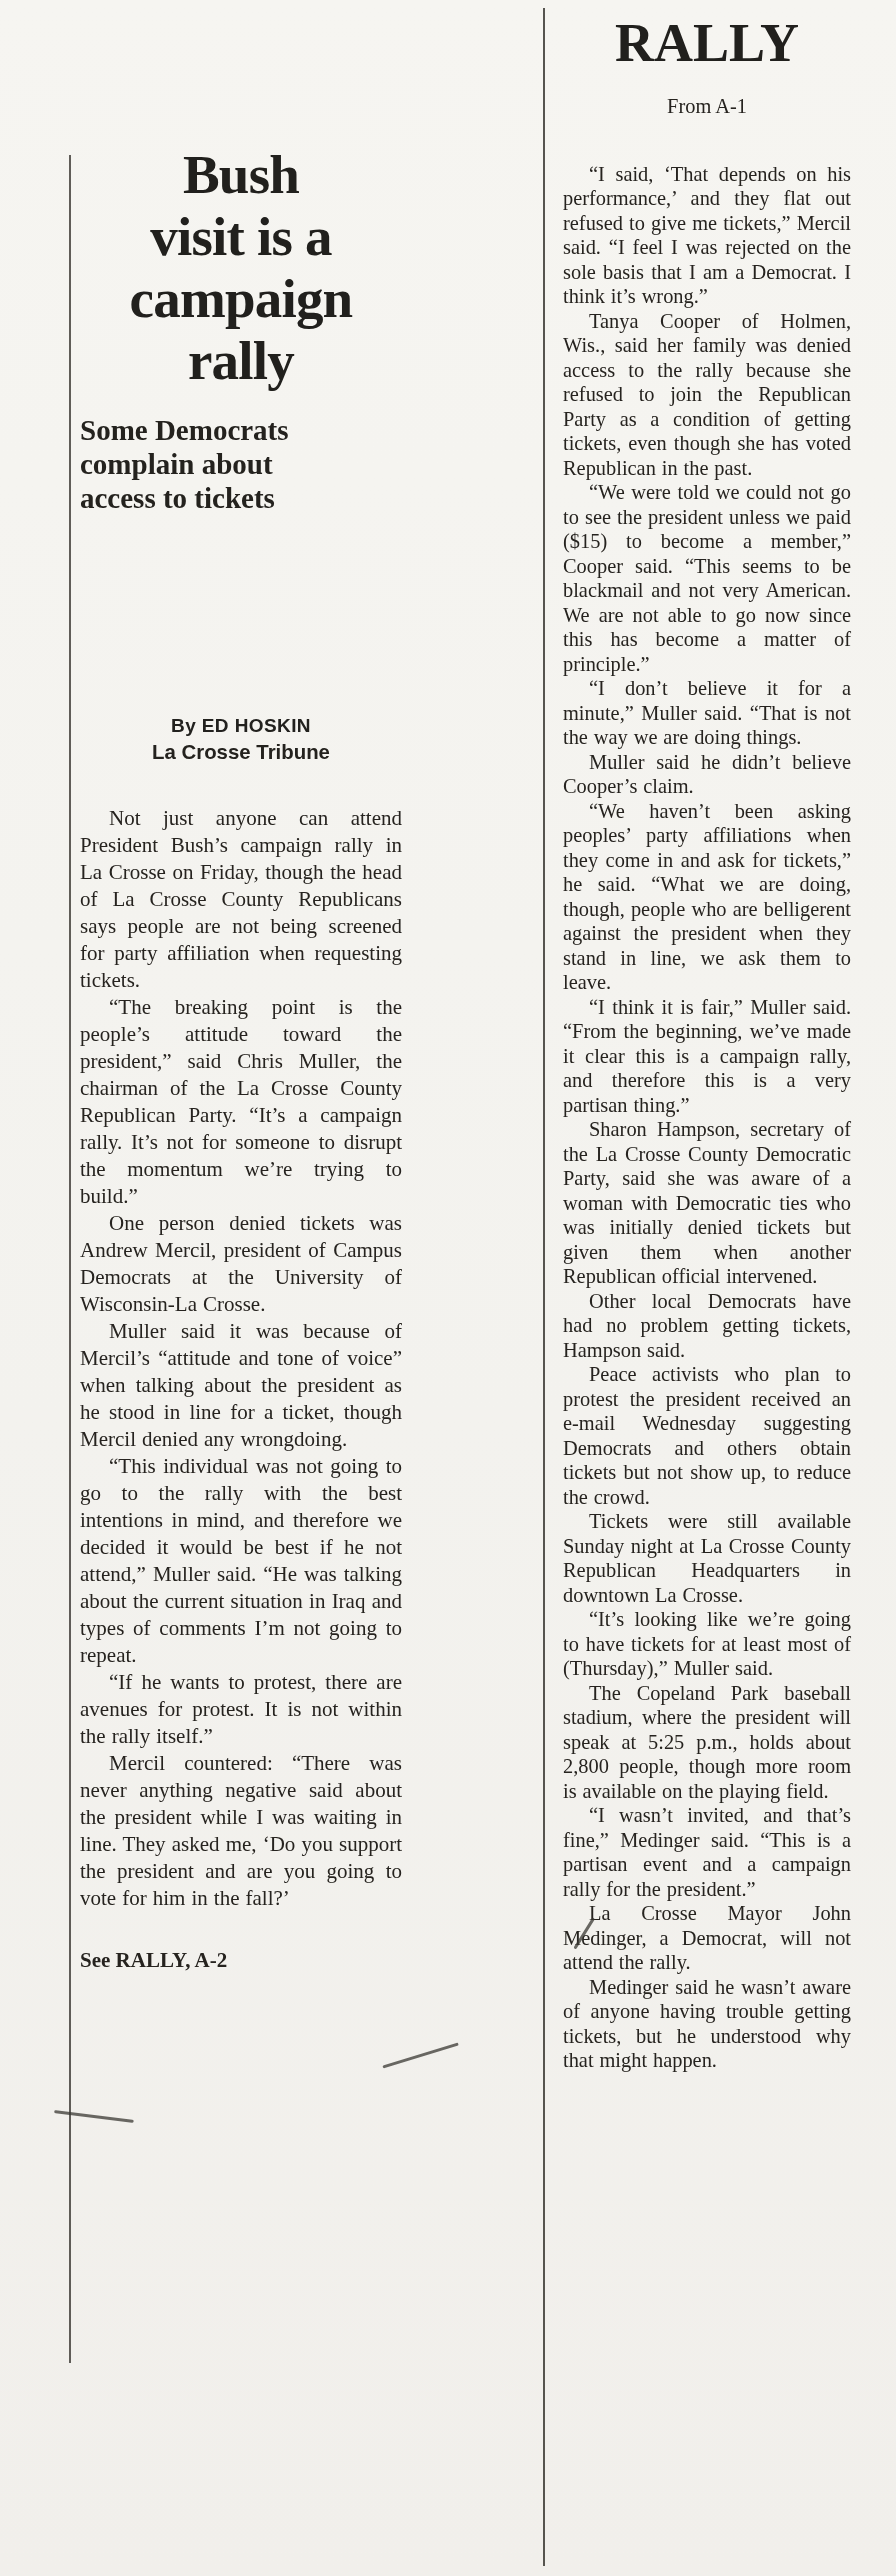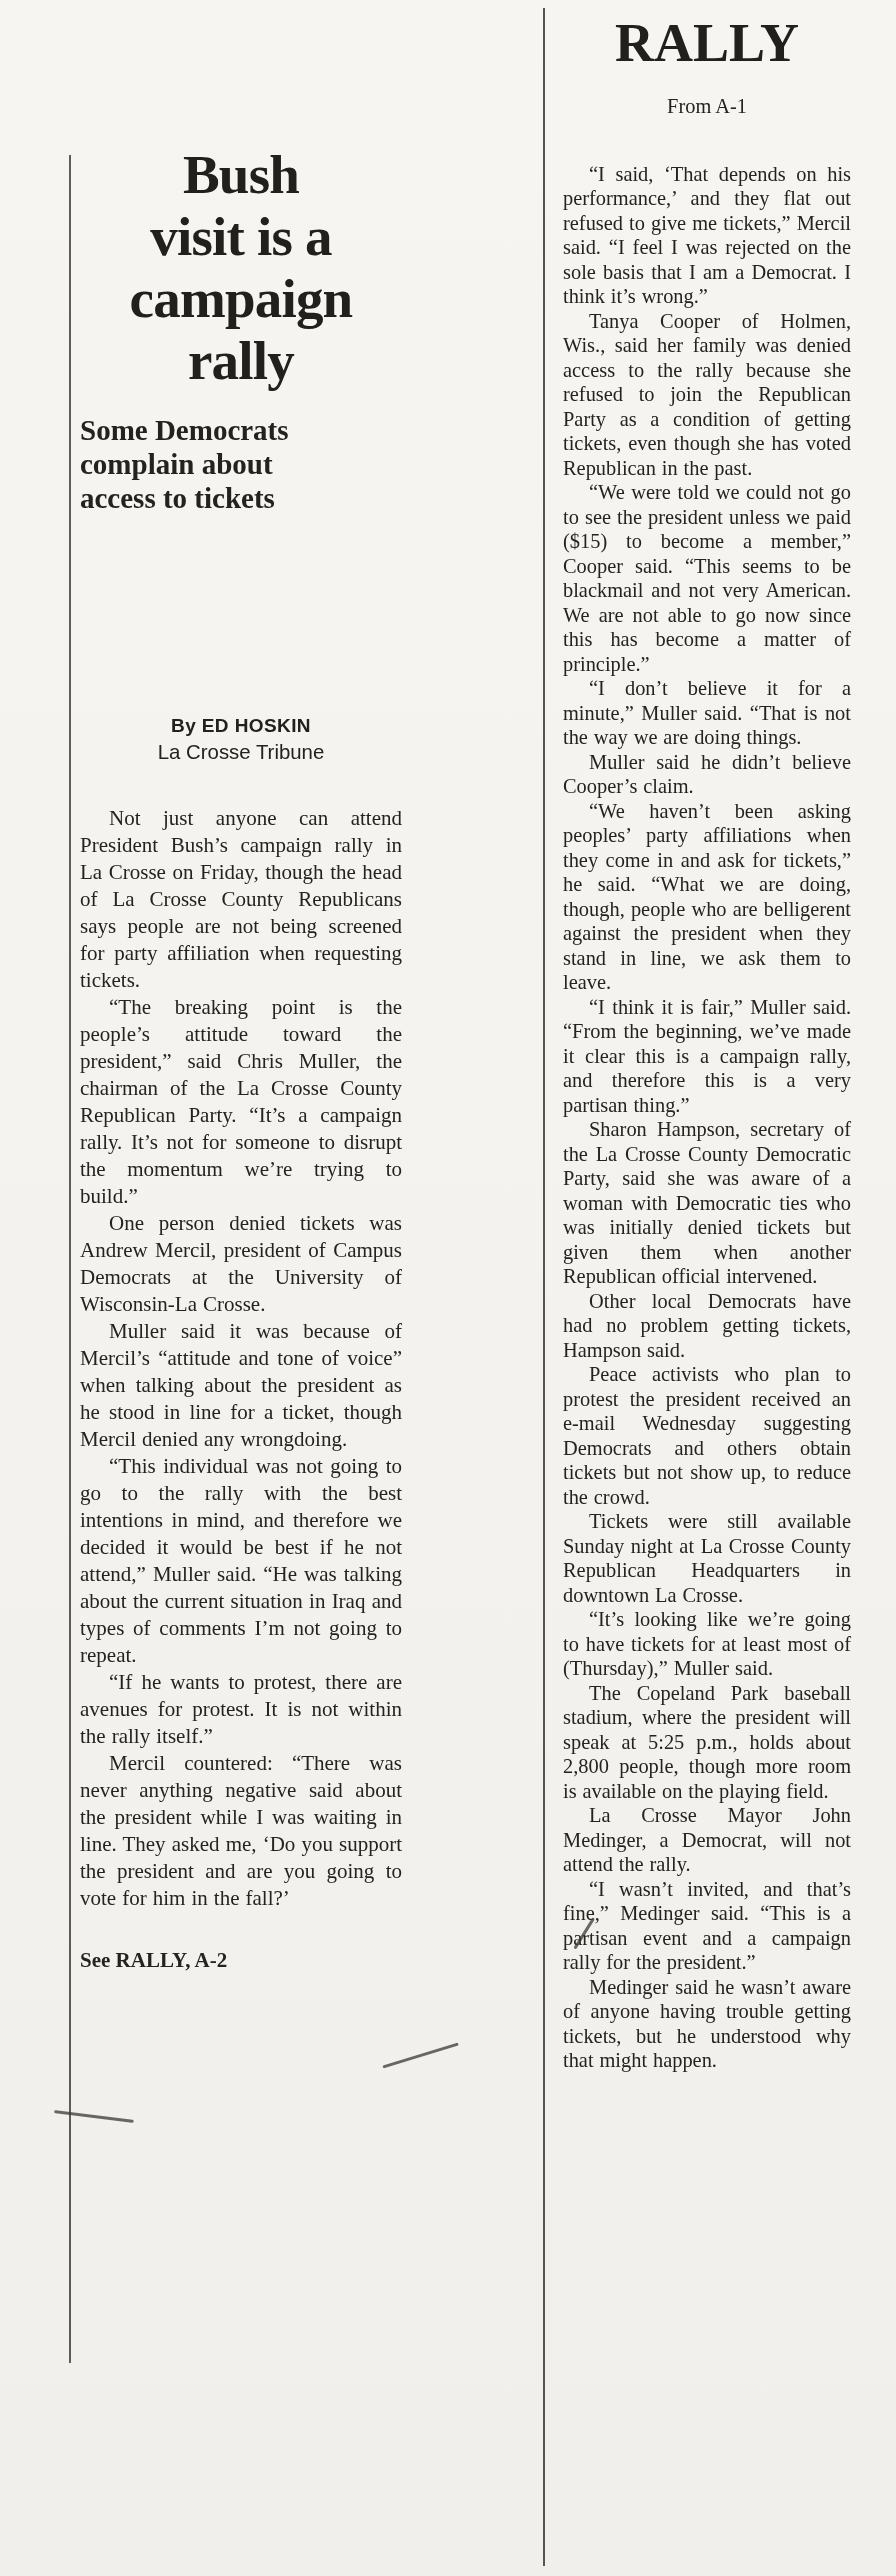--- a/index.html
+++ b/index.html
@@ -24,21 +24,21 @@
     margin:21px 0 0; font-size:29px; line-height:34px; font-weight:700;
     text-align:left; white-space:pre-line; color:#24221e;
   }
   .byline {
     margin-top:200px; text-align:center;
     font-family:"Liberation Sans", sans-serif; font-weight:700;
     font-size:19px; letter-spacing:0.4px; color:#22211e;
   }
   .byline-org {
     margin-top:4.1px; text-align:center;
-    font-family:"Liberation Sans", sans-serif; font-weight:400;
+    font-family:"Liberation Sans", sans-serif; font-weight:700;
     font-size:20.4px; color:#24221e;
   }
   .body-front { margin-top:41px; font-size:21px; line-height:27px; text-align:justify; }
   .body-front p { margin:0; text-indent:29px; word-spacing:0.8px; }
   .see-rally { margin-top:36px; text-align:left; font-weight:700; font-size:21px;font-family:Liberation Serif, serif; }
 
   .right-col { position:absolute; left:563px; top:11.4px; width:288px; }
   .jump-header {
     margin:0; font-size:54px; line-height:64px; font-weight:700;
     text-align:center; color:#21201d; letter-spacing:0;
@@ -90,22 +90,22 @@
     <p>“I don’t believe it for a minute,” Muller said. “That is not the way we are doing things.</p>
     <p>Muller said he didn’t believe Cooper’s claim.</p>
     <p>“We haven’t been asking peoples’ party affiliations when they come in and ask for tickets,” he said. “What we are doing, though, people who are belligerent against the president when they stand in line, we ask them to leave.</p>
     <p>“I think it is fair,” Muller said. “From the beginning, we’ve made it clear this is a campaign rally, and therefore this is a very partisan thing.”</p>
     <p>Sharon Hampson, secretary of the La Crosse County Democratic Party, said she was aware of a woman with Democratic ties who was initially denied tickets but given them when another Republican official intervened.</p>
     <p>Other local Democrats have had no problem getting tickets, Hampson said.</p>
     <p>Peace activists who plan to protest the president received an e-mail Wednesday suggesting Democrats and others obtain tickets but not show up, to reduce the crowd.</p>
     <p>Tickets were still available Sunday night at La Crosse County Republican Headquarters in downtown La Crosse.</p>
     <p>“It’s looking like we’re going to have tickets for at least most of (Thursday),” Muller said.</p>
     <p>The Copeland Park baseball stadium, where the president will speak at 5:25 p.m., holds about 2,800 people, though more room is available on the playing field.</p>
+    <p>“I wasn’t invited, and that’s fine,” Medinger said. “This is a partisan event and a campaign rally for the president.”</p>
     <p>La Crosse Mayor John Medinger, a Democrat, will not attend the rally.</p>
-    <p>“I wasn’t invited, and that’s fine,” Medinger said. “This is a partisan event and a campaign rally for the president.”</p>
     <p>Medinger said he wasn’t aware of anyone having trouble getting tickets, but he understood why that might happen.</p>
   </div>
 </section>
 
 <div class="mark" id="mark-check"></div>
 <div class="mark" id="mark-slash"></div>
 <div class="mark" id="mark-corner"></div>
 
 
 </body></html>

